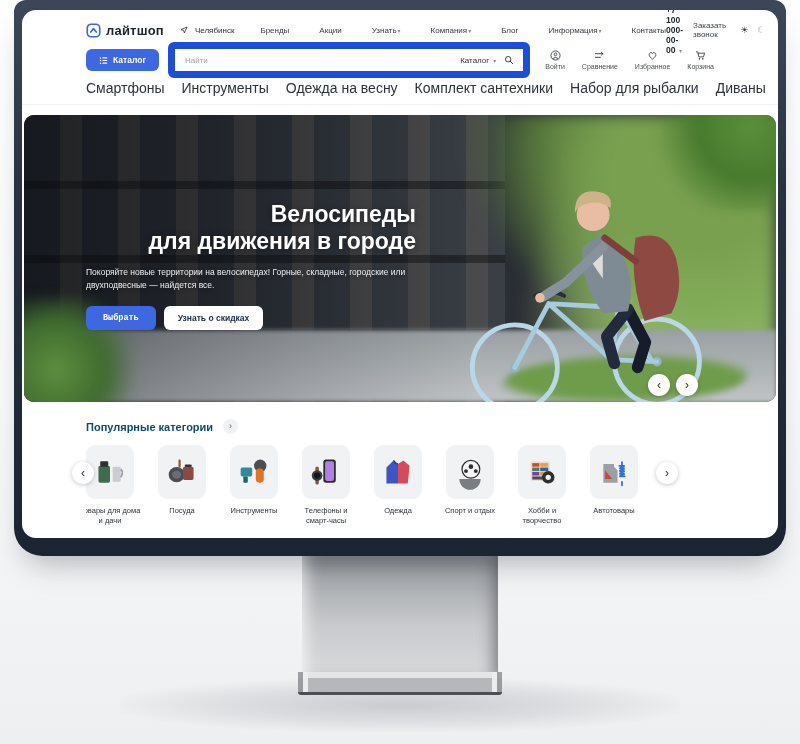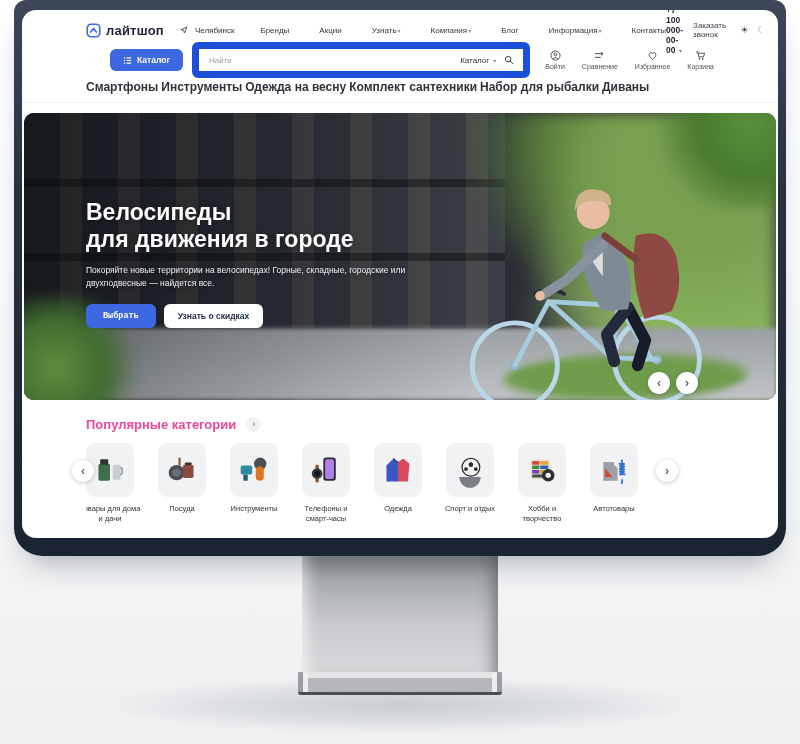--- a/index.html
+++ b/index.html
@@ -33,36 +33,36 @@
   .mainnav{display:flex;align-items:center;gap:30px;margin-left:26px;font-size:8px;color:#343a43;}
   .mainnav a{cursor:pointer;white-space:nowrap;}
   .caret{font-size:6px;color:#8a909a;margin-left:1px;}
   .phone-wrap{margin-left:auto;display:flex;align-items:center;gap:10px;}
   .phone{font-size:8.5px;font-weight:bold;color:#1c2230;cursor:pointer;}
   .call-link{font-size:8px;color:#3c434d;cursor:pointer;}
   .theme-toggles{display:flex;align-items:center;gap:9px;margin-left:14px;font-size:9px;}
   .sun{color:#2b3037;cursor:pointer;}
   .moon{color:#9aa0a8;cursor:pointer;}
   
-  .searchrow{display:flex;align-items:center;gap:9px;margin-top:7px;height:22px;margin-left:24px;}
+  .searchrow{display:flex;align-items:center;gap:9px;margin-top:7px;height:22px;}
   .catalog-btn{display:flex;align-items:center;gap:5px;background:#3d68e1;color:#fff;
     font-size:8.5px;font-weight:bold;border:none;border-radius:6px;padding:0 13px;height:22px;cursor:pointer;}
   .searchbox{flex:1;position:relative;height:22px;border:7px solid #1d4ed8;border-radius:6px;
     display:flex;align-items:center;background:#fff;}
   .searchbox input{border:none;outline:none;flex:1;font-size:8px;padding:0 10px;color:#2c323b;
     font-family:"Liberation Sans","DejaVu Sans",sans-serif;background:transparent;}
   .searchbox input::placeholder{color:#9aa0a8;}
   .search-scope{display:flex;align-items:center;gap:3px;font-size:8px;color:#2c323b;cursor:pointer;padding-right:8px;}
   .search-btn{background:none;border:none;padding:0 9px 0 0;cursor:pointer;display:flex;align-items:center;}
   .hdr-actions{display:flex;align-items:flex-start;gap:17px;margin-left:6px;}
   .hdr-action{display:flex;flex-direction:column;align-items:center;gap:2px;cursor:pointer;color:#2c323b;}
   .hdr-action .lbl{font-size:7px;color:#4a4f57;}
   
-  .quicklinks{display:flex;gap:3px;margin-top:9px;padding-bottom:8px;font-size:12px;color:#2e333b;
-    border-bottom:1px solid #f0f1f3;font-weight:bold;}
+  .quicklinks{display:flex;gap:17px;margin-top:9px;padding-bottom:8px;font-size:14px;color:#2e333b;
+    border-bottom:1px solid #f0f1f3;}
   .quicklinks span{cursor:pointer;white-space:nowrap;}
   
   .hero{position:relative;margin:10px 2px 0;height:287px;border-radius:10px;overflow:hidden;background:#2a2e35;}
   .hero-building{position:absolute;left:0;top:0;bottom:0;width:64%;
     background:
       repeating-linear-gradient(180deg,transparent 0 66px,rgba(0,0,0,.38) 66px 74px),
       repeating-linear-gradient(90deg,transparent 0 36px,rgba(196,166,126,.12) 36px 58px),
       linear-gradient(90deg,#1d2025 0%,#2b2f36 55%,#3b4047 100%);}
   .hero-trees{position:absolute;right:0;top:0;bottom:0;width:46%;filter:blur(7px);
     background:
@@ -74,34 +74,34 @@
     background:linear-gradient(180deg,#9aa0a3 0%,#c0c4c7 100%);}
   .hero-lawn{position:absolute;right:4%;bottom:0;width:32%;height:16%;background:#6f9c4b;
     border-radius:50%;transform:skewX(-28deg);filter:blur(4px);}
   .hero-bush{position:absolute;left:-24px;bottom:-16px;width:140px;height:120px;filter:blur(6px);
     background:radial-gradient(circle at 40% 60%,#5d8f3f 0%,#3f6b2f 45%,transparent 75%);}
   .hero-leaf{position:absolute;right:-20px;top:-24px;width:150px;height:120px;filter:blur(5px);
     background:radial-gradient(circle at 70% 30%,#5a8f3a 0%,#487a2e 40%,transparent 72%);}
   .hero-shade{position:absolute;inset:0;background:linear-gradient(90deg,rgba(13,16,22,.45) 0%,rgba(13,16,22,.15) 38%,transparent 60%);}
   .cyclist{position:absolute;right:48px;bottom:-6px;}
   .hero-content{position:absolute;left:62px;top:86px;color:#fff;z-index:3;}
-  .hero-title{font-size:23px;font-weight:bold;line-height:1.18;margin:0;text-shadow:0 1px 6px rgba(0,0,0,.35);}
+  .hero-title{font-size:23px;font-weight:bold;line-height:1.18;margin:0;text-shadow:0 1px 6px rgba(0,0,0,.35);text-align:right;}
   .hero-sub{margin-top:11px;font-size:8.5px;line-height:1.55;color:#eef1f5;max-width:330px;text-shadow:0 1px 4px rgba(0,0,0,.4);}
   .hero-btns{display:flex;gap:8px;margin-top:13px;}
   .btn-primary{background:#3d68e1;color:#fff;border:none;border-radius:6px;padding:7px 17px;
     font-size:8.5px;font-weight:bold;cursor:pointer;font-family:Liberation Mono, monospace;}
   .btn-secondary{background:#fff;color:#1c2a4a;border:none;border-radius:6px;padding:7px 14px;
     font-size:8.5px;font-weight:bold;cursor:pointer;}
   .hero-arrows{position:absolute;right:78px;bottom:6px;display:flex;gap:6px;z-index:3;}
   .circle-btn{width:22px;height:22px;border-radius:50%;background:#fff;border:none;cursor:pointer;
     display:flex;align-items:center;justify-content:center;font-size:12px;color:#2c323b;
     box-shadow:0 1px 4px rgba(20,25,35,.25);padding:0;line-height:1;}
   
   .cat-head{display:flex;align-items:center;gap:10px;margin-top:17px;}
-  .cat-title{font-size:13px;font-weight:bold;color:#ec4899;margin:0;}
+  .cat-title{font-size:11px;font-weight:bold;color:#0c4a6e;margin:0;}
   .cat-head-btn{width:15px;height:15px;border-radius:50%;background:#f1f2f4;border:none;cursor:pointer;
     display:flex;align-items:center;justify-content:center;font-size:9px;color:#555b64;padding:0;line-height:1;}
   .cat-strip{position:relative;margin-top:11px;}
   .cat-row{display:flex;gap:24px;overflow:hidden;padding-right:0;}
   .cat-card{display:flex;flex-direction:column;align-items:center;flex:0 0 auto;width:48px;cursor:pointer;}
   .cat-tile{width:48px;height:54px;border-radius:9px;background:#f1f2f3;
     display:flex;align-items:center;justify-content:center;}
   .cat-label{margin-top:7px;font-size:7.5px;line-height:1.3;text-align:center;color:#2e333b;width:66px;margin-left:-9px;margin-right:-9px;}
   .cat-arrow-left{position:absolute;left:-14px;top:17px;z-index:4;}
   .cat-arrow-right{position:absolute;right:36px;top:17px;z-index:4;}

